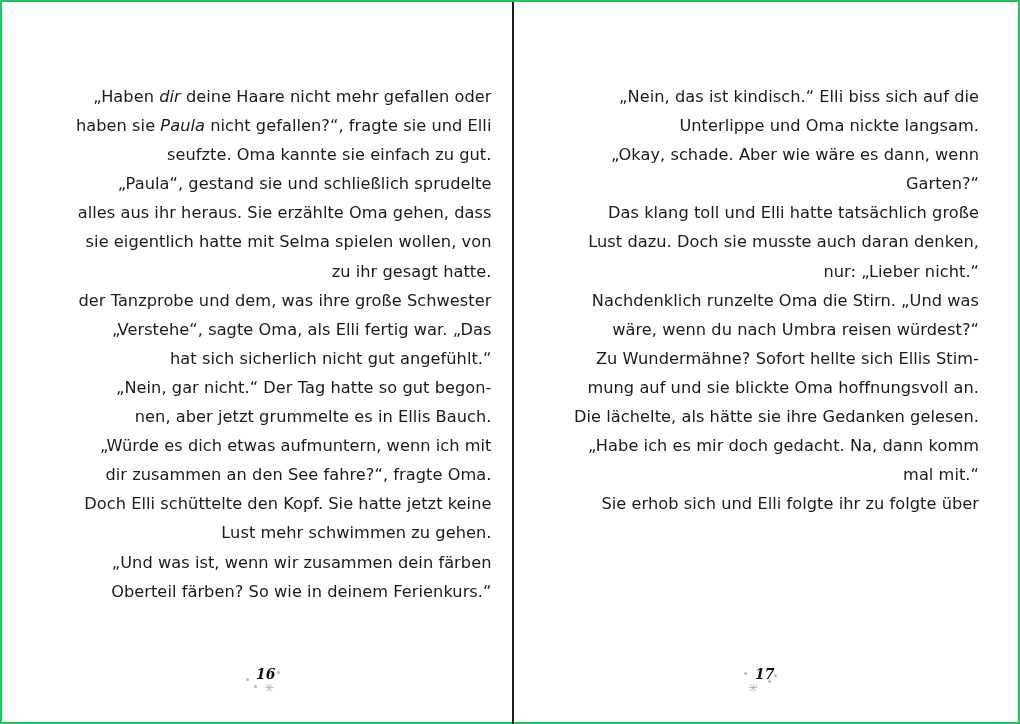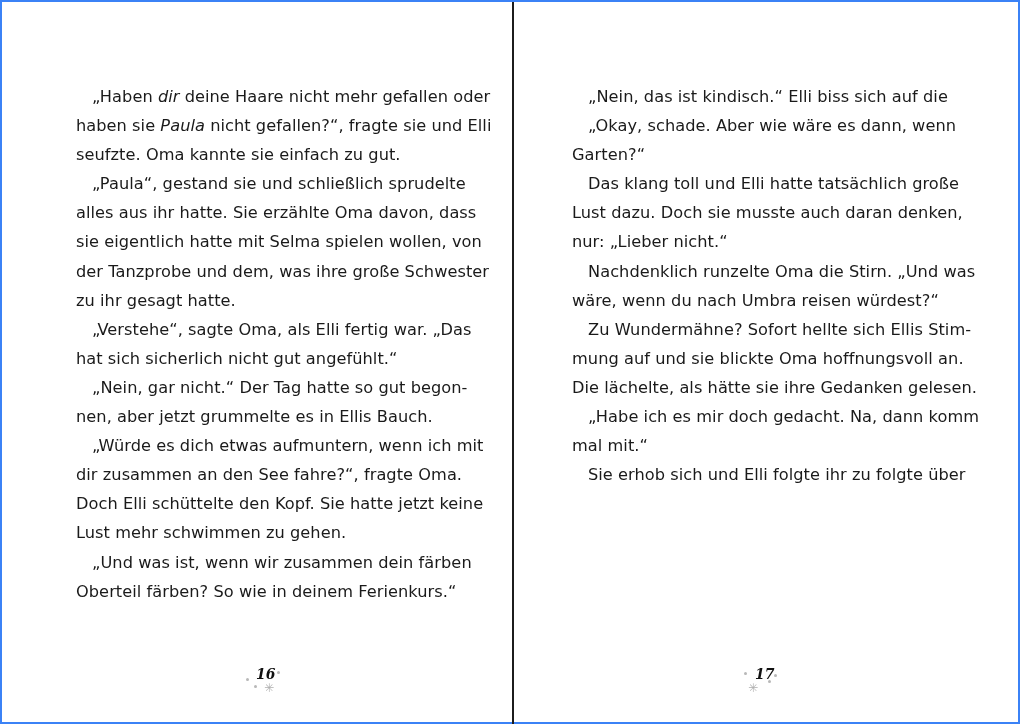--- a/index.html
+++ b/index.html
@@ -14,22 +14,23 @@
       overflow: hidden;
       font-family: "DejaVu Sans", sans-serif;
       color: #1a1a1a;
     }
     .spread {
       position: absolute;
       left: 0; top: 0;
       width: 1020px;
       height: 724px;
       box-sizing: border-box;
-      border: 2px solid #3b82f6;
+      border: 2px solid #22c55e;
       background: #ffffff;
+      text-align: right;
     }
     .divider {
       position: absolute;
       left: 510px;
       top: 0;
       width: 2px;
       height: 724px;
       background: #1c1c1c;
     }
     .page {
@@ -87,24 +88,24 @@
 </head>
 <body>
 
 <div class="spread">
   <div class="page left">
     <div class="text" id="left-text">
         <div class="line indent"><span>„Haben </span><em>dir</em><span> deine Haare nicht mehr gefallen oder</span></div>
         <div class="line"><span>haben sie </span><em>Paula</em><span> nicht gefallen?“, fragte sie und Elli</span></div>
         <div class="line"><span>seufzte. Oma kannte sie einfach zu gut.</span></div>
         <div class="line indent"><span>„Paula“, gestand sie und schließlich sprudelte</span></div>
-        <div class="line"><span>alles aus ihr hatte. Sie erzählte Oma davon, dass</span></div>
+        <div class="line"><span>alles aus ihr heraus. Sie erzählte Oma gehen, dass</span></div>
         <div class="line"><span>sie eigentlich hatte mit Selma spielen wollen, von</span></div>
+        <div class="line"><span>zu ihr gesagt hatte.</span></div>
         <div class="line"><span>der Tanzprobe und dem, was ihre große Schwester</span></div>
-        <div class="line"><span>zu ihr gesagt hatte.</span></div>
         <div class="line indent"><span>„Verstehe“, sagte Oma, als Elli fertig war. „Das</span></div>
         <div class="line"><span>hat sich sicherlich nicht gut angefühlt.“</span></div>
         <div class="line indent"><span>„Nein, gar nicht.“ Der Tag hatte so gut begon-</span></div>
         <div class="line"><span>nen, aber jetzt grummelte es in Ellis Bauch.</span></div>
         <div class="line indent"><span>„Würde es dich etwas aufmuntern, wenn ich mit</span></div>
         <div class="line"><span>dir zusammen an den See fahre?“, fragte Oma.</span></div>
         <div class="line"><span>Doch Elli schüttelte den Kopf. Sie hatte jetzt keine</span></div>
         <div class="line"><span>Lust mehr schwimmen zu gehen.</span></div>
         <div class="line indent"><span>„Und was ist, wenn wir zusammen dein färben</span></div>
         <div class="line"><span>Oberteil färben? So wie in deinem Ferienkurs.“</span></div>
@@ -116,20 +117,21 @@
       <span class="dot" style="left:20px; top:21px;"></span>
       <span class="star" style="left:30px; top:18px;">✳</span>
     </div>
   </div>
 
   <div class="divider"></div>
 
   <div class="page right">
     <div class="text" id="right-text">
         <div class="line indent"><span>„Nein, das ist kindisch.“ Elli biss sich auf die</span></div>
+        <div class="line"><span>Unterlippe und Oma nickte langsam.</span></div>
         <div class="line indent"><span>„Okay, schade. Aber wie wäre es dann, wenn</span></div>
         <div class="line"><span>Garten?“</span></div>
         <div class="line indent"><span>Das klang toll und Elli hatte tatsächlich große</span></div>
         <div class="line"><span>Lust dazu. Doch sie musste auch daran denken,</span></div>
         <div class="line"><span>nur: „Lieber nicht.“</span></div>
         <div class="line indent"><span>Nachdenklich runzelte Oma die Stirn. „Und was</span></div>
         <div class="line"><span>wäre, wenn du nach Umbra reisen würdest?“</span></div>
         <div class="line indent"><span>Zu Wundermähne? Sofort hellte sich Ellis Stim-</span></div>
         <div class="line"><span>mung auf und sie blickte Oma hoffnungsvoll an.</span></div>
         <div class="line"><span>Die lächelte, als hätte sie ihre Gedanken gelesen.</span></div>

